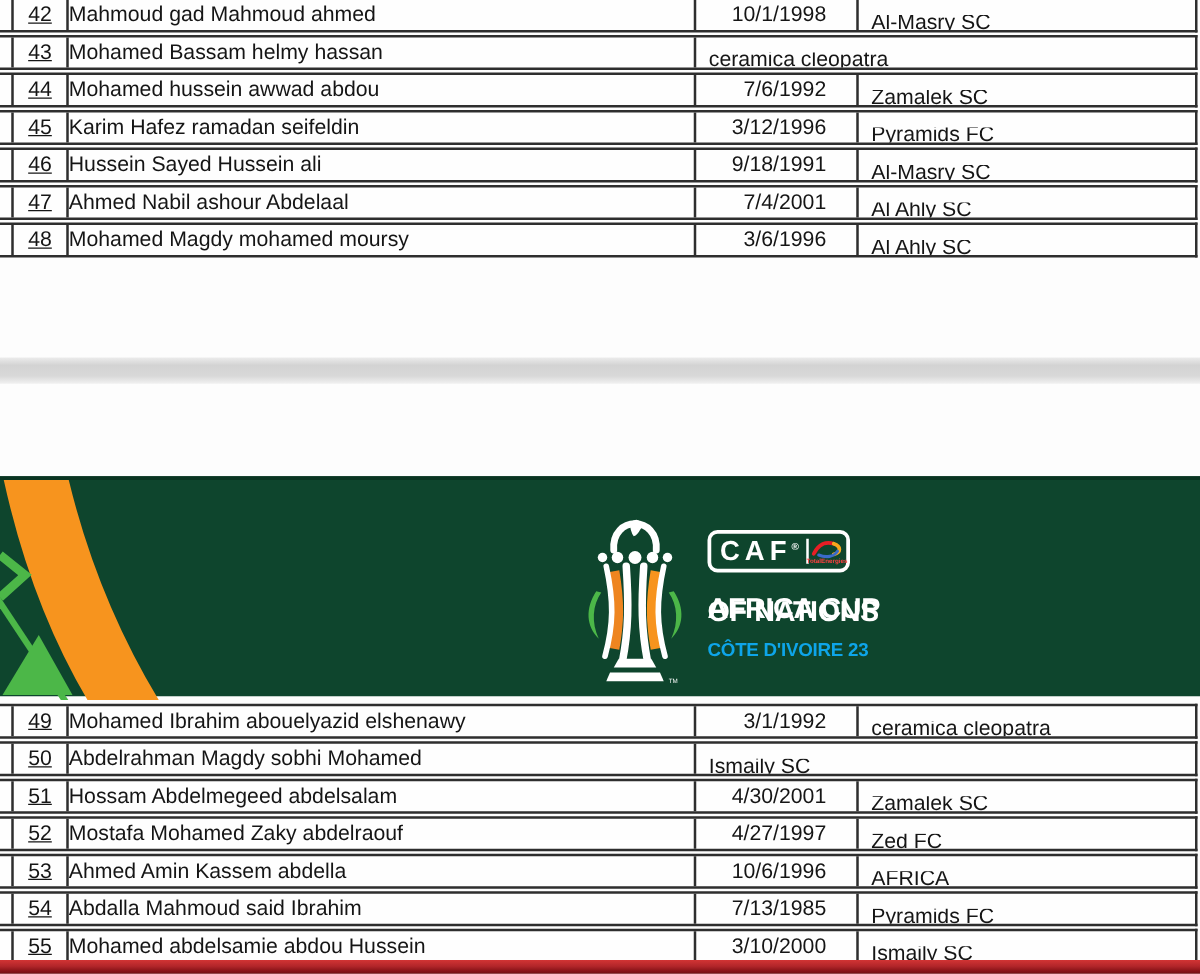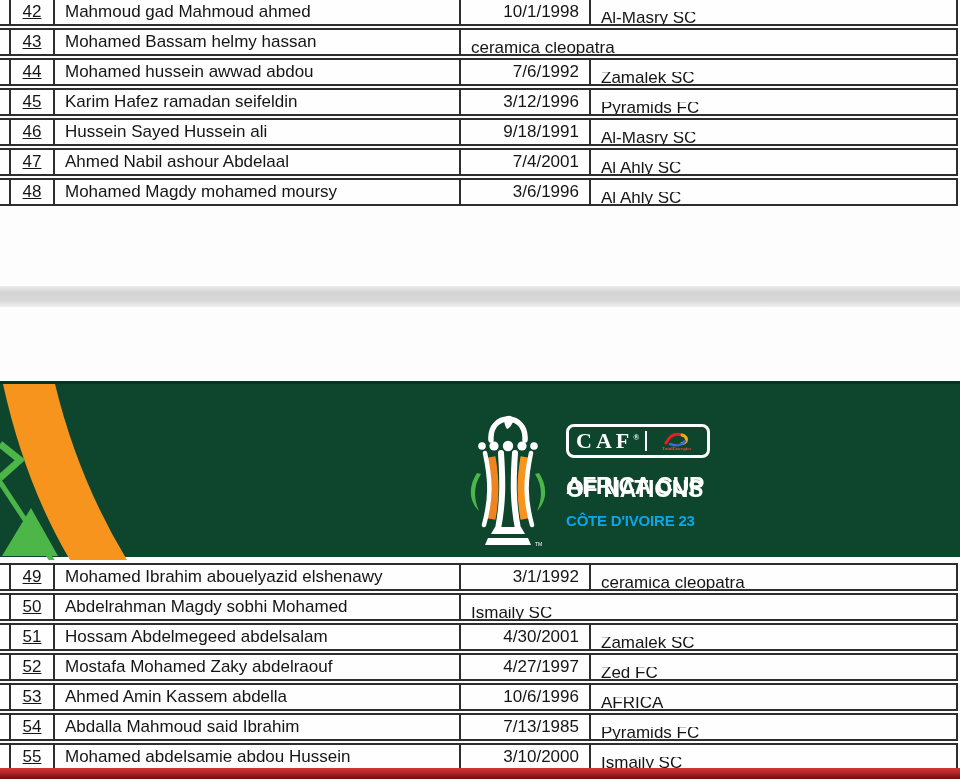--- a/index.html
+++ b/index.html
@@ -13,39 +13,39 @@
   .table-top{top:-2px;}
   .table-bottom{top:563px;}
   .trow{
     display:flex;width:958px;height:28px;margin-bottom:2px;
     border:2px solid #2e2e2e;border-left:none;box-sizing:border-box;
     background:#fefefe;font-size:17px;color:#151515;
   }
   .cell{border-right:2px solid #2e2e2e;display:flex;align-items:center;box-sizing:border-box;overflow:hidden;white-space:nowrap;}
   .c-stub{width:11px;}
   .c-no{width:44px;justify-content:center;text-decoration:underline;}
-  .c-name{width:406px;padding-left:10px;}
-  .c-dob{width:130px;justify-content:flex-end;padding-right:10px;}
+  .c-name{width:502px;}
+  .c-dob{width:130px;justify-content:flex-end;padding-right:24px;}
   .c-club{flex:1;border-right:none;padding-left:10px;margin-top:12px;}
   
   .gray-bar{
     position:absolute;left:0;top:286px;width:960px;height:21px;
     background:linear-gradient(#ececec,#d3d3d3 30%,#d8d8d8 70%,#f1f1f1);
   }
   
   .banner{
     position:absolute;left:0;top:381px;width:960px;height:176px;
     background:#0E452D;border-top:3px solid #0A3422;box-sizing:border-box;
   }
   .banner-decor{position:absolute;left:0;top:0;width:960px;height:176px;}
   .trophy{position:absolute;left:465px;top:15px;width:86px;height:148px;}
   .caf-box{
-    position:absolute;left:566px;top:40px;width:144px;height:34px;
+    position:absolute;left:566px;top:40px;width:114px;height:34px;
     border:3px solid #ffffff;border-radius:8px;box-sizing:border-box;
-    display:flex;align-items:center;padding:0 7px;gap:6px;font-family:Liberation Serif, serif;
+    display:flex;align-items:center;padding:0 7px;gap:6px;
   }
   .caf-text{font-size:22px;font-weight:800;letter-spacing:4px;color:#fff;line-height:1;}
   .caf-reg{font-size:8px;vertical-align:super;letter-spacing:0;}
   .caf-divider{width:2px;height:20px;background:#fff;flex:none;}
   .sponsor{display:flex;flex-direction:column;align-items:center;flex:1;min-width:0;}
   .sponsor-label{font-size:5px;color:#ff4040;font-weight:700;line-height:4px;letter-spacing:0;}
   .title-line{position:absolute;left:566px;color:#ffffff;font-weight:800;font-size:23px;line-height:20px;letter-spacing:-0.3px;}
   .title1{top:64px;margin-top:28px;}
   .title2{top:95px;}
   .subtitle{position:absolute;left:566px;top:128px;color:#0ea5e9;font-weight:800;font-size:15px;letter-spacing:-0.2px;}

